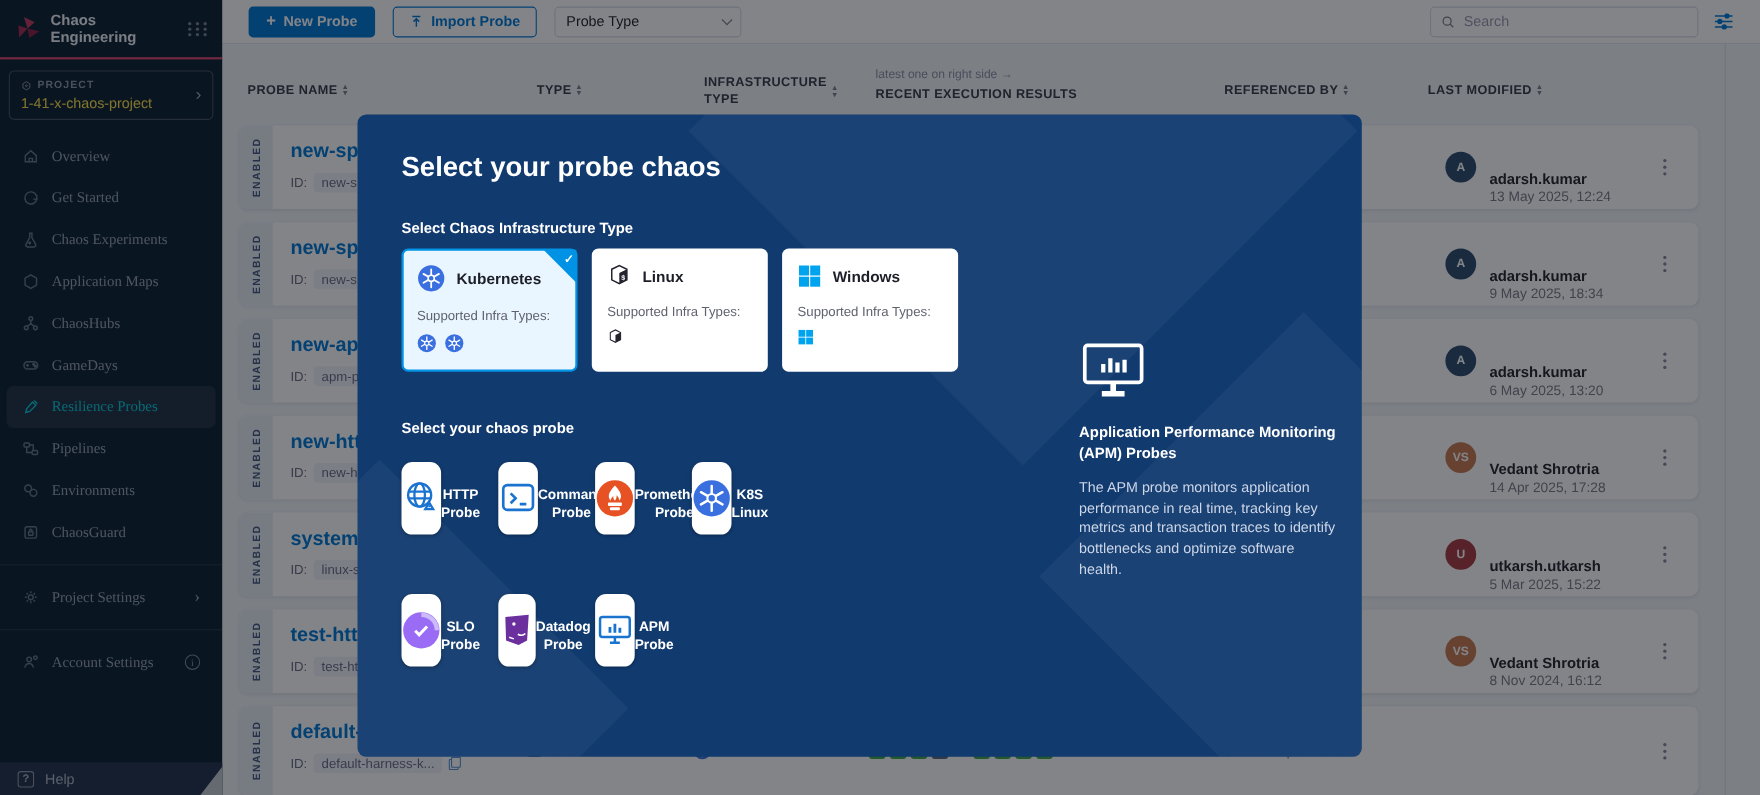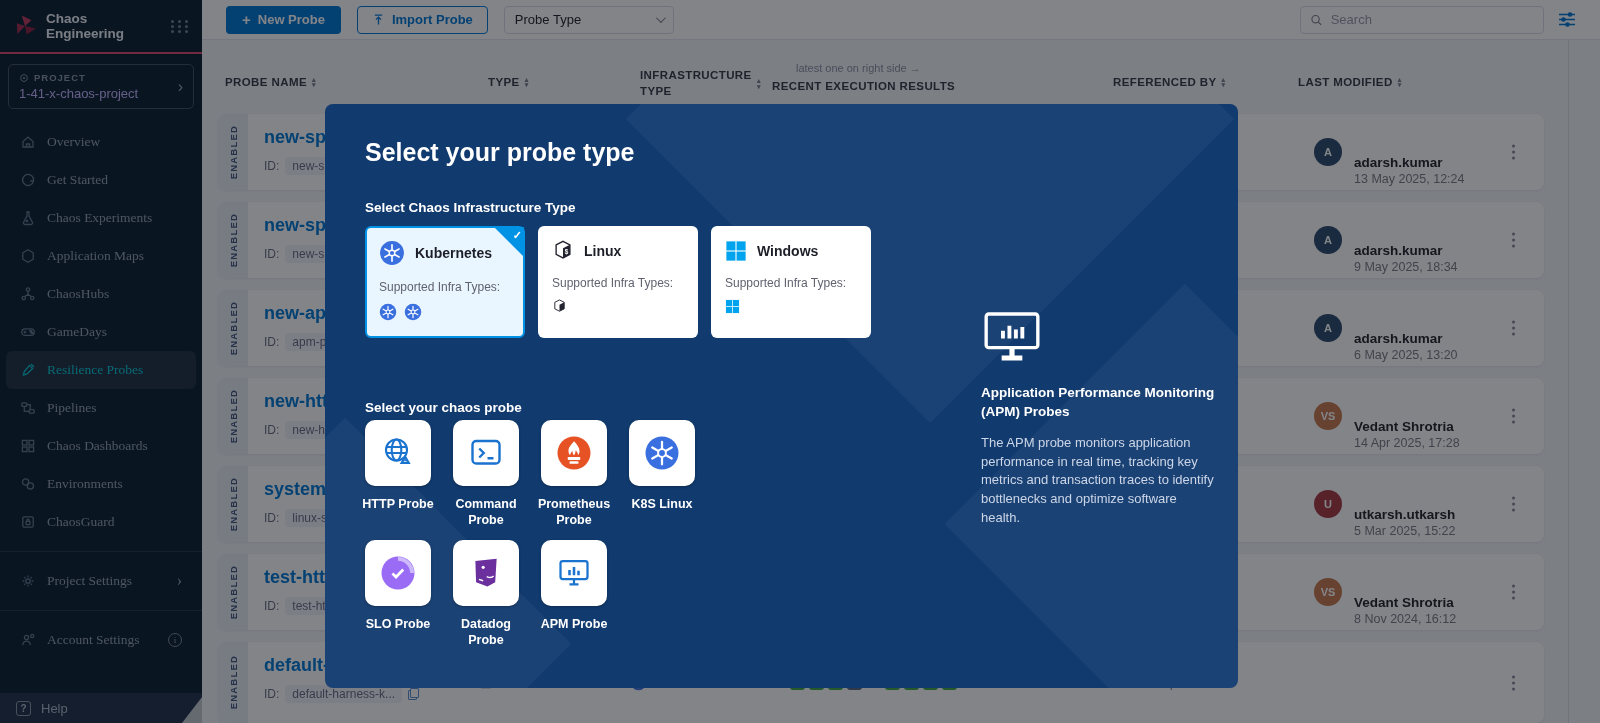--- a/index.html
+++ b/index.html
@@ -10,21 +10,21 @@
   
   .sidebar { position:absolute; left:0; top:0; width:202px; height:723px; background:#0e2133; z-index:10; }
   .sb-head { display:flex; align-items:center; gap:8px; height:52px; padding:0 12px; }
   .sb-title { color:#eef1f4; font-size:13.5px; font-weight:bold; flex:1; }
   .dots9 { display:grid; grid-template-columns:repeat(3,5px); grid-gap:2px; }
   .dots9 i { width:3px; height:3px; border-radius:50%; background:#77828f; }
   .sb-pinkline { height:2px; background:#e0486e; }
   .proj-card { margin:10px 8px 4px 8px; border:1px solid #45505f; border-radius:5px; padding:7px 10px; display:flex; align-items:center; }
   .proj-meta { flex:1; }
   .proj-label { display:flex; align-items:center; gap:5px; color:#8c97a5; font-size:9.5px; letter-spacing:1px; font-weight:bold; }
-  .proj-name { color:#c4b5fd; font-size:13px; margin-top:3px; }
+  .proj-name { color:#fde047; font-size:13px; margin-top:3px; }
   .chev-glyph { color:#9aa5b2; font-size:16px; }
   .nav { margin-top:14px; }
   .nav-item { display:flex; align-items:center; gap:11px; height:38px; padding:0 14px; margin:0 6px; border-radius:6px;
               color:#94a0ae; font-size:13.5px; cursor:pointer;font-family:Liberation Serif, serif; }
   .nav-item svg { flex:0 0 16px; stroke:#66788b; }
   .nav-item.active { background:rgba(255,255,255,.08); color:#0bc8d6; }
   .nav-item.active svg { stroke:#0bc8d6; }
   .sb-div { height:1px; background:rgba(255,255,255,.10); margin:10px 0; }
   .nav-item .spacer { flex:1; }
   .info-circ { width:14px; height:14px; border:1px solid #7b8794; border-radius:50%; color:#8c97a5;
@@ -86,21 +86,21 @@
   .m-sub { position:absolute; left:40px; color:#fff; font-size:13.5px; font-weight:bold; }
   .infra-row { position:absolute; left:40px; top:122px; display:flex; gap:13px; }
   .icard { position:relative; width:160px; height:112px; background:#fff; border-radius:6px; padding:14px; cursor:pointer; }
   .icard.selected { background:#e9f6ff; border:2px solid #0092e4; padding:12px 12px 12px 12px; }
   .icard-head { display:flex; align-items:center; gap:10px; font-size:14px; font-weight:bold; color:#1d1e27; }
   .icard-sup { font-size:12px; color:#60626f; margin-top:14px; }
   .icard-icons { display:flex; gap:7px; margin-top:9px; align-items:center; }
   .corner-check { position:absolute; top:-1px; right:-1px; width:0; height:0; border-top:30px solid #0092e4; border-left:30px solid transparent; }
   .corner-check span { position:absolute; top:-28px; right:2px; color:#fff; font-size:11px; font-weight:bold; }
   .tiles { position:absolute; left:40px; display:flex; gap:22px; }
-  .tilewrap { width:66px; display:flex; flex-direction:column; align-items:center; }
+  .tilewrap { width:66px; display:flex; flex-direction:row; align-items:center; }
   .tile { width:66px; height:66px; background:#fff; border-radius:10px; display:flex; align-items:center; justify-content:center; cursor:pointer; box-shadow:0 1px 3px rgba(0,0,0,.25); }
   .tile-label { margin-top:10px; color:#fff; font-size:12.5px; font-weight:bold; text-align:center; line-height:1.3; width:86px; }
   .m-info { position:absolute; left:656px; top:206px; width:238px; }
   .m-info-title { color:#fff; font-size:13.5px; font-weight:bold; line-height:1.4; margin-top:22px; }
   .m-info-desc { color:#ccd6e8; font-size:13px; line-height:1.45; margin-top:12px; }
   svg { display:block; }
 </style>
 </head>
 <body>
 
@@ -197,29 +197,20 @@
       <div class="nav-item">
         <svg width="16" height="16" viewBox="0 0 16 16" fill="none" stroke-width="1.3">
             <rect x="1.8" y="2.8" width="5" height="3.6" rx="1"></rect>
             <rect x="9.2" y="9.6" width="5" height="3.6" rx="1"></rect>
             <path d="M6.8 4.6h3.4v5M4.3 6.4v5h4.9"></path>
           </svg>
         <span>Pipelines</span>
       </div>
       <div class="nav-item">
         <svg width="16" height="16" viewBox="0 0 16 16" fill="none" stroke-width="1.3">
-            <rect x="2.4" y="2.4" width="4.6" height="4.6"></rect>
-            <rect x="9" y="2.4" width="4.6" height="4.6"></rect>
-            <rect x="2.4" y="9" width="4.6" height="4.6"></rect>
-            <rect x="9" y="9" width="4.6" height="4.6"></rect>
-          </svg>
-        <span>Chaos Dashboards</span>
-      </div>
-      <div class="nav-item">
-        <svg width="16" height="16" viewBox="0 0 16 16" fill="none" stroke-width="1.3">
             <circle cx="5.6" cy="6" r="3.1"></circle>
             <circle cx="10.4" cy="10" r="3.1"></circle>
           </svg>
         <span>Environments</span>
       </div>
       <div class="nav-item">
         <svg width="16" height="16" viewBox="0 0 16 16" fill="none" stroke-width="1.3">
             <rect x="2.8" y="2.8" width="10.4" height="10.4" rx="1.5"></rect>
             <rect x="6" y="7.4" width="4" height="3.2" rx=".5"></rect>
             <path d="M6.9 7.4V6.3a1.1 1.1 0 0 1 2.2 0v1.1"></path>
@@ -310,21 +301,21 @@
           </span>
       </div>
       <div class="hcell" style="left:438px; top:28px; width:150px;">
         <span style="width:112px; line-height:1.35;">INFRASTRUCTURE TYPE</span>
         <span class="sort">
             <span>▴</span>
             <span>▾</span>
           </span>
       </div>
       <div class="hint">latest one on right side →</div>
-      <div class="hcell" style="left:570px; top:40px;">
+      <div class="hcell" style="left:594px; top:40px;">
         <span>RECENT EXECUTION RESULTS</span>
       </div>
       <div class="hcell" style="left:911px; top:36px;">
         <span>REFERENCED BY</span>
         <span class="sort">
             <span>▴</span>
             <span>▾</span>
           </span>
       </div>
       <div class="hcell" style="left:1096px; top:36px;">
@@ -545,21 +536,21 @@
     </div>
   </div>
 
   <div class="backdrop"></div>
 
   <div class="modal">
     <div class="pat" style="left:390px; top:-200px; width:430px; height:430px;"></div>
     <div class="pat" style="left:690px; top:250px; width:340px; height:340px;"></div>
     <div class="pat" style="left:-140px; top:380px; width:320px; height:320px;"></div>
 
-    <div class="m-title">Select your probe type</div>
+    <div class="m-title">Select your probe chaos</div>
     <div class="m-sub" style="top:96px;">Select Chaos Infrastructure Type</div>
 
     <div class="infra-row">
       <div class="icard selected">
         <div class="corner-check">
             <span>✓</span>
           </div>
         <div class="icard-head">
           <svg width="26" height="26" viewBox="0 0 24 24">
               <circle cx="12" cy="12" r="11" fill="#3a6fe0"></circle>
@@ -626,21 +617,21 @@
                 <rect x="1" y="1" width="6.6" height="6.6"></rect>
                 <rect x="8.4" y="1" width="6.6" height="6.6"></rect>
                 <rect x="1" y="8.4" width="6.6" height="6.6"></rect>
                 <rect x="8.4" y="8.4" width="6.6" height="6.6"></rect>
               </g>
             </svg>
         </div>
       </div>
     </div>
 
-    <div class="m-sub" style="top:296px;">Select your chaos probe</div>
+    <div class="m-sub" style="top:278px;">Select your chaos probe</div>
 
     <div class="tiles" style="top:316px;">
       <div class="tilewrap">
         <div class="tile">
           <svg width="36" height="36" viewBox="0 0 24 24" fill="none" stroke="#1a73cf" stroke-width="1.4">
               <circle cx="11" cy="10" r="7"></circle>
               <ellipse cx="11" cy="10" rx="3.2" ry="7"></ellipse>
               <path d="M4.4 8h13.2M4.4 12h13.2"></path>
               <path d="M16.8 14.6l2.4 4h-4.8z" fill="#fff"></path>
               <path d="M16.8 16.2v1.2" stroke-width="1.1"></path>

